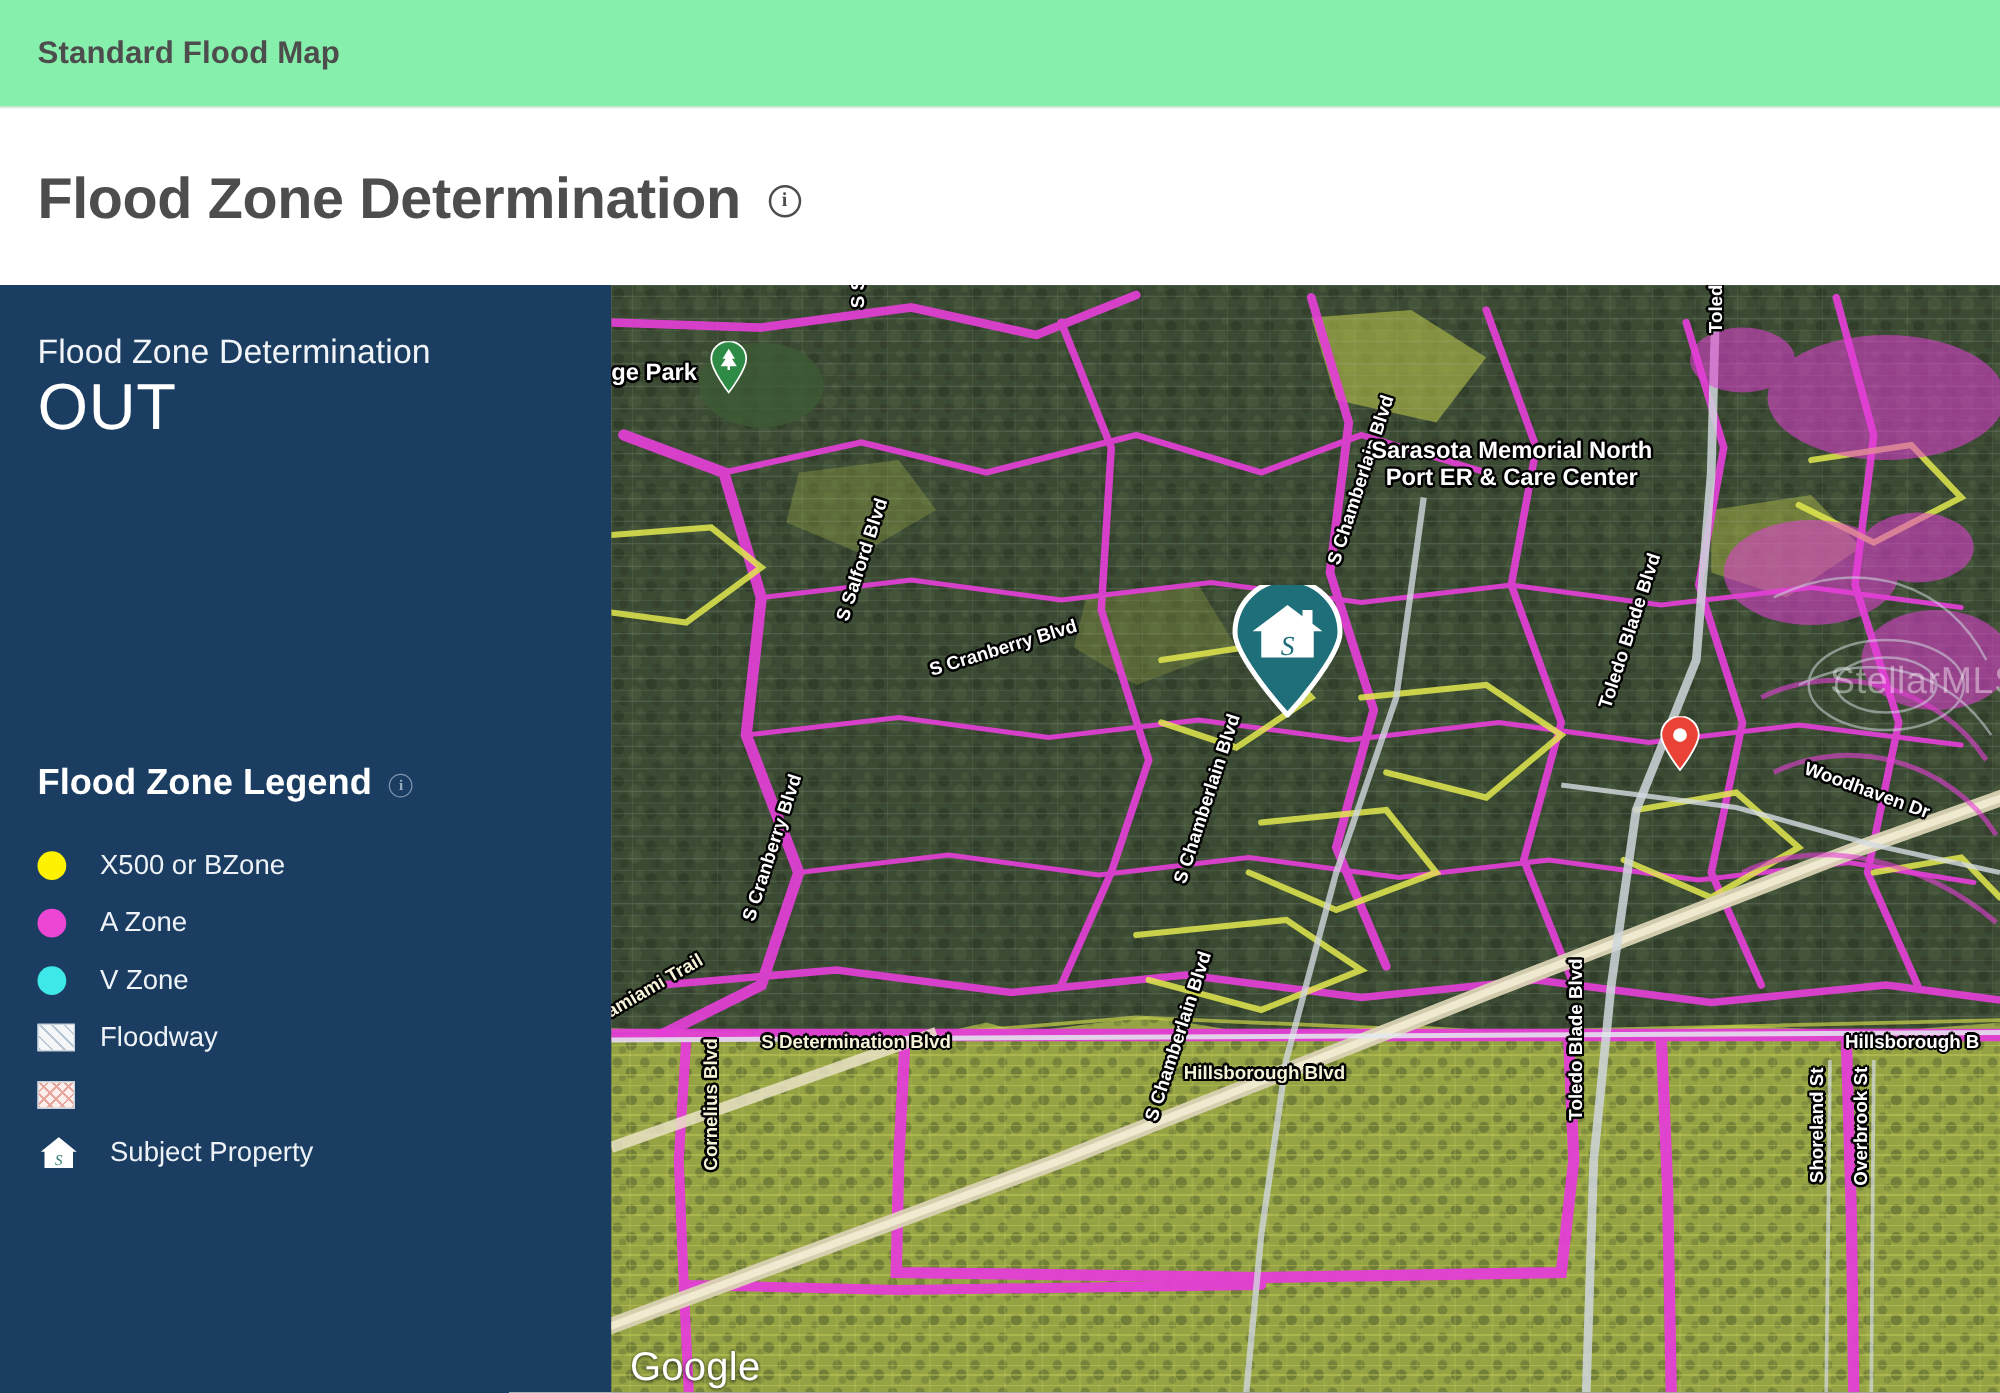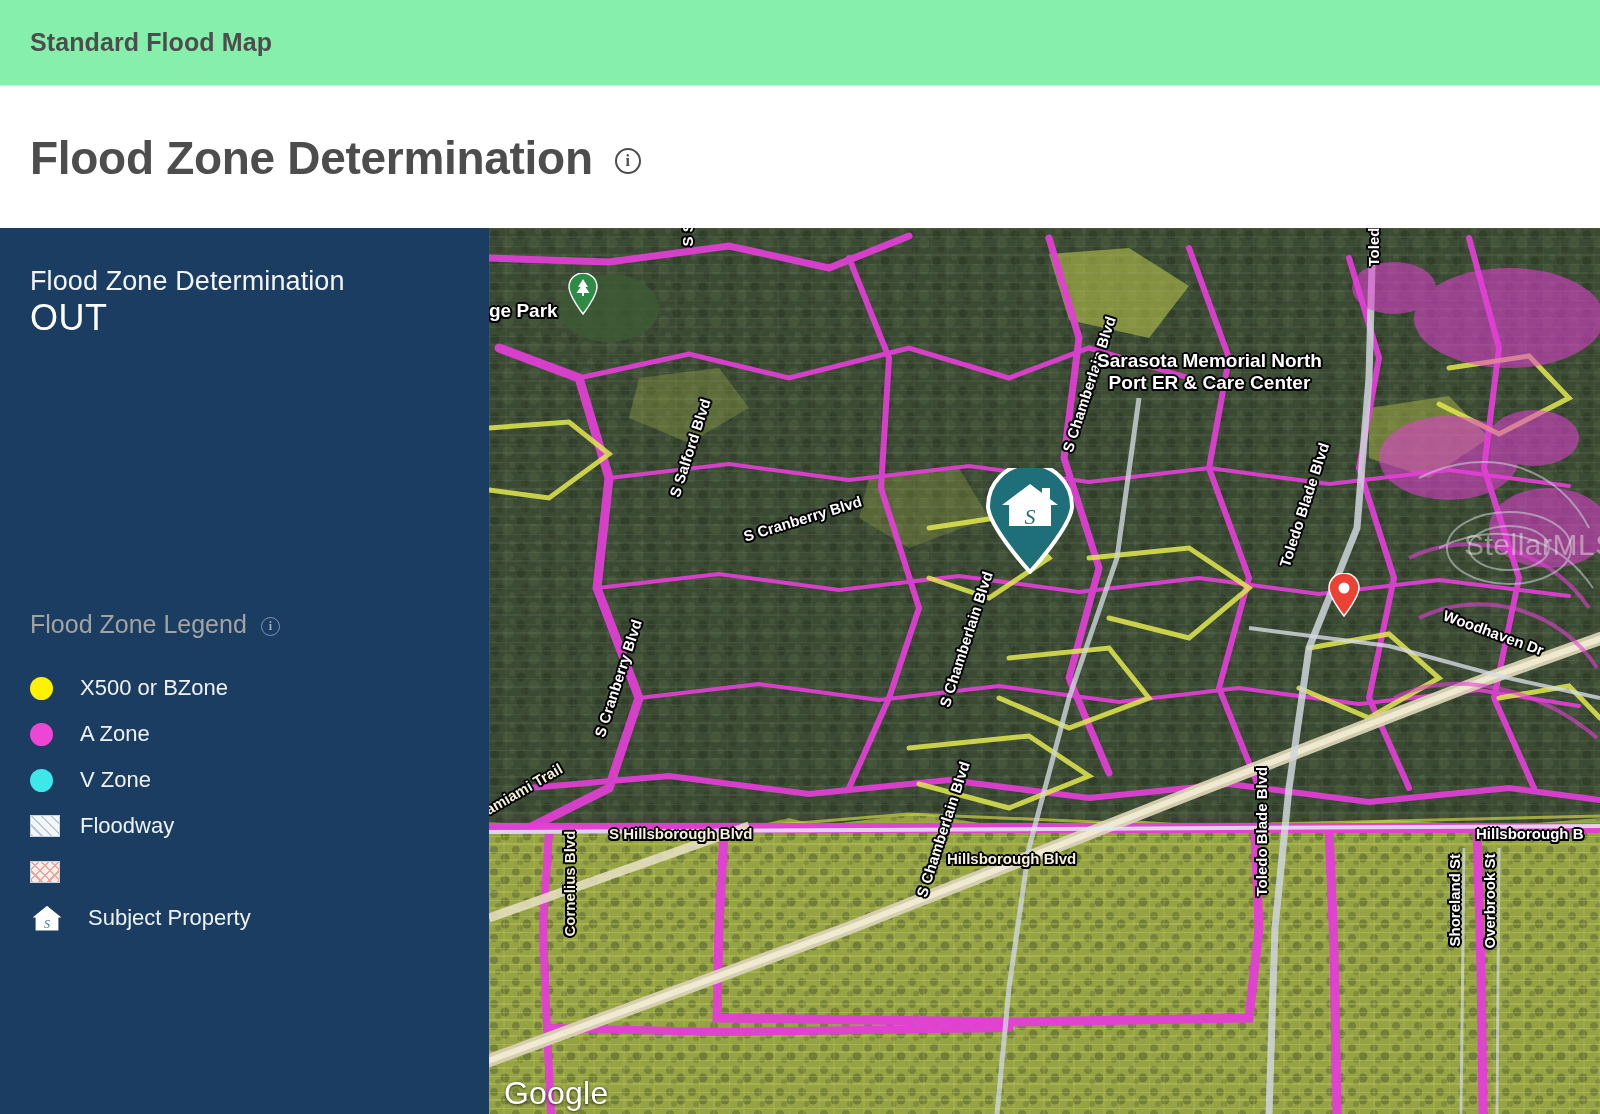--- a/index.html
+++ b/index.html
@@ -65,25 +65,25 @@
 
   
   .sidebar {
     width: 489px; height: 886px;
     background: #1b3d62;
     position: relative;
     color: #fff;
     padding: 38px 0 0 30px;
   }
   .det-label { font-size: 27px; font-weight: 300; color: #f2f5f8; letter-spacing: .1px; }
-  .det-value { font-size: 36px; font-weight: 300; color: #ffffff; line-height: 1.05; margin-top: 2px; letter-spacing: .5px; }
+  .det-value { font-size: 52px; font-weight: 300; color: #ffffff; line-height: 1.05; margin-top: 2px; letter-spacing: .5px; }
 
   .legend-block { position: absolute; left: 30px; top: 382px; width: 440px; }
   .legend-title-row { display: flex; align-items: center; }
-  .legend-title { font-size: 25px; font-weight: 400; color: #a3a3a3; }
+  .legend-title { font-size: 29px; font-weight: 700; color: #ffffff; }
 
   .legend-list { margin-top: 26px; }
   .legend-row { display: flex; align-items: center; height: 46px; }
   .swatch-wrap { width: 40px; display: flex; align-items: center; justify-content: flex-start; flex: 0 0 40px; }
   .dot { width: 23px; height: 23px; border-radius: 50%; display: block; }
   .box {
     width: 30px; height: 22px; display: block; border: 1px solid #c9d4de;
   }
   .box.floodway {
     background-color: #f4f6f8;
@@ -332,21 +332,21 @@
         <g stroke="#cfd6dc" fill="none" opacity=".55" stroke-width="2">
           <path d="M930 250 C1000 215 1070 240 1100 300"></path>
           <path d="M950 320 C1010 290 1070 310 1104 360"></path>
           <ellipse cx="1020" cy="320" rx="62" ry="36"></ellipse>
           <ellipse cx="1020" cy="320" rx="40" ry="22"></ellipse>
         </g>
 
         <ellipse cx="120" cy="80" rx="50" ry="34" fill="#3d5a34" opacity=".8"></ellipse>
       </svg>
 
-      <div class="map-label park" style="left:0px; top:72px;">ge Park</div>
+      <div class="map-label park" style="left:0px; top:60px;">ge Park</div>
 
       <div class="map-label street rot-neg90" style="left:198px; top:10px;">S Sa</div>
 
       <div class="map-label street rot-neg72" style="left:185px; top:260px;">S Salford Blvd</div>
 
       <div class="map-label street rot-neg20" style="left:255px; top:300px; transform:rotate(-17deg); transform-origin:left center;">S Cranberry Blvd</div>
 
       <div class="map-label street rot-neg72" style="left:110px; top:500px;">S Cranberry Blvd</div>
 
       <div class="map-label street rot-neg72" style="left:578px; top:215px;">S Chamberlain Blvd</div>
@@ -358,21 +358,21 @@
       <div class="map-label street rot-neg90" style="left:884px; top:30px;">Toledo Blade Blvd</div>
 
       <div class="map-label street rot-neg72" style="left:795px; top:330px;">Toledo Blade Blvd</div>
 
       <div class="map-label street rot-neg90" style="left:772px; top:660px;">Toledo Blade Blvd</div>
 
       <div class="map-label street rot-20" style="left:955px; top:378px;">Woodhaven Dr</div>
 
       <div class="map-label street yellowish" style="left:458px; top:622px;">Hillsborough Blvd</div>
 
-      <div class="map-label street yellowish" style="left:120px; top:597px;">S Hillsborough Blvd</div>
+      <div class="map-label street yellowish" style="left:120px; top:597px;">S Determination Blvd</div>
 
       <div class="map-label street" style="left:987px; top:597px;">Hillsborough B</div>
 
       <div class="map-label street yellowish rot-neg30" style="left:-10px; top:578px;">Tamiami Trail</div>
 
       <div class="map-label street yellowish rot-neg90" style="left:80px; top:700px;">Cornelius Blvd</div>
 
       <div class="map-label street rot-neg90" style="left:965px; top:710px;">Shoreland St</div>
 
       <div class="map-label street rot-neg90" style="left:1000px; top:712px;">Overbrook St</div>

